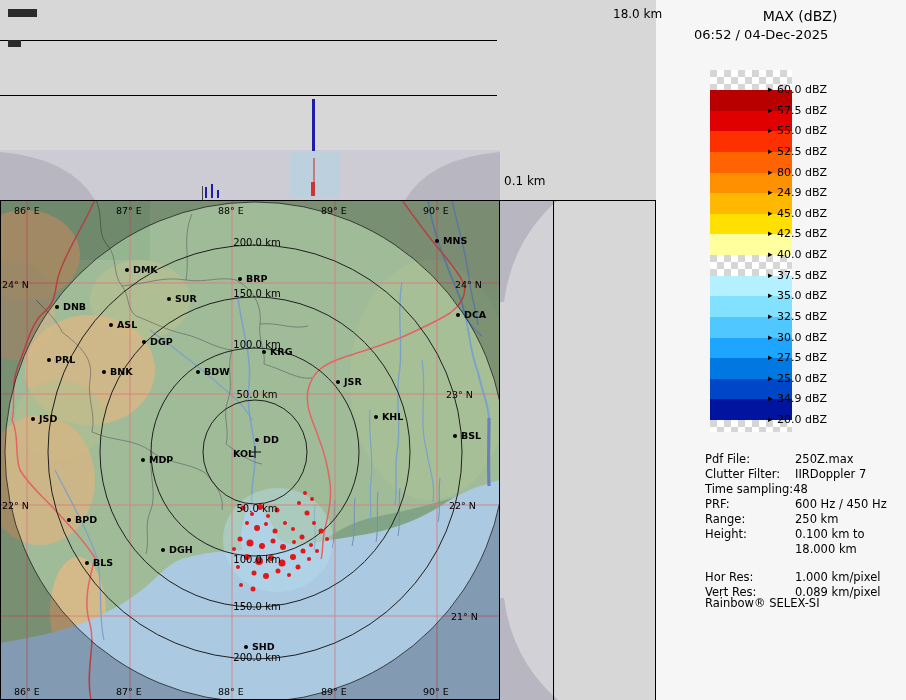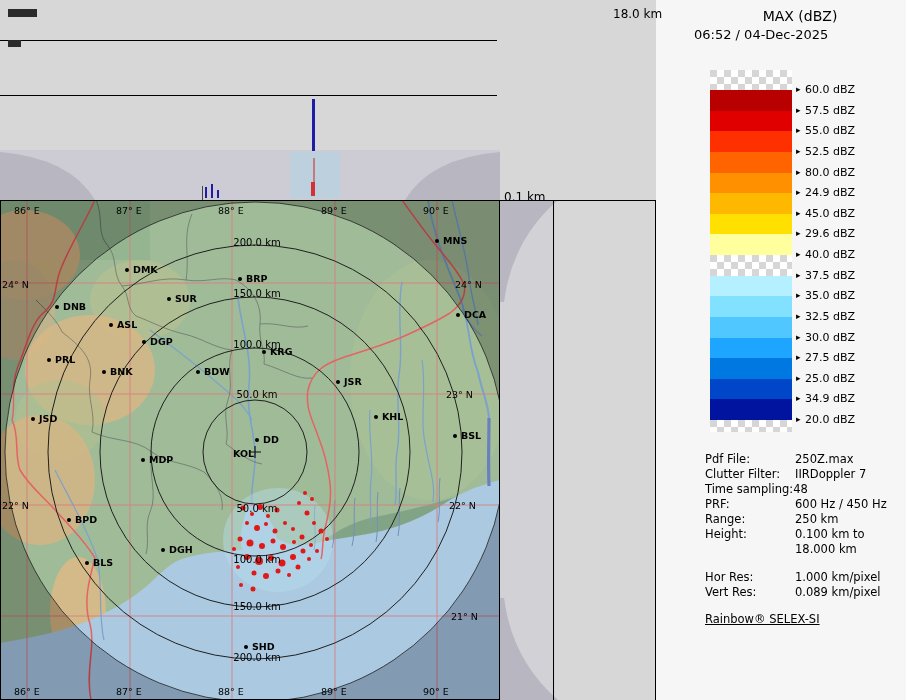--- a/index.html
+++ b/index.html
@@ -13,25 +13,25 @@
   .ring{font-size:10px;}
   
   #legend-panel{left:656px;top:0;width:250px;height:700px;background:#f6f6f6;}
   .lg-title{left:694px;width:212px;text-align:center;font-size:14px;color:#000;}
   .lg-sub{left:694px;width:212px;text-align:left;font-size:13px;color:#000;}
   #colorbar{left:710px;top:70px;width:82px;}
   .lg-band{width:82px;}
   .bh-top{height:20px}.bh{height:20.625px}.bh-bot{height:12px}
   .checker{background:conic-gradient(#ffffff 0 25%, #d6d6d6 0 50%, #ffffff 0 75%, #d6d6d6 0);
     background-size:14px 14px;}
-  .lvl{position:absolute;left:796px;font-size:11px;white-space:nowrap;color:#000;}
+  .lvl{position:absolute;left:768px;font-size:11px;white-space:nowrap;color:#000;}
   .lvl .arr{display:inline-block;width:9px;font-size:9px;vertical-align:1px;}
   .irow{position:absolute;left:705px;font-size:11.5px;color:#000;white-space:nowrap;width:200px;}
   .irow .ival{position:absolute;left:90px;top:0;white-space:nowrap;}
-  #lg-footer{left:705px;top:612px;font-size:11.5px;color:#000;text-decoration:underline;}
+  #lg-footer{left:705px;top:596px;font-size:11.5px;color:#000;}
   .hlabel{font-size:12px;color:#000;white-space:nowrap;}
 </style>
 </head>
 <body>
 
 <div id="stage">
 
   <div class="abs" id="legend-panel"></div>
 
   <svg width="906" height="700" viewBox="0 0 906 700">
@@ -290,21 +290,21 @@
           <text class="city" x="93" y="566">BLS</text>
         <circle cx="246" cy="647" r="2"></circle>
           <text class="city" x="252" y="650">SHD</text>
       </g>
     </g>
 
     <rect x="0.5" y="200.5" width="499" height="499" fill="none" stroke="#000" stroke-width="1"></rect>
   </svg>
 
   <div class="abs hlabel" style="left:613px;top:7px;">18.0 km</div>
-  <div class="abs hlabel" style="left:504px;top:190px;">0.1 km</div>
+  <div class="abs hlabel" style="left:504px;top:174px;">0.1 km</div>
 
   <div class="abs lg-title" style="top:8px;">MAX (dBZ)</div>
   <div class="abs lg-sub" style="top:27px;">06:52 / 04-Dec-2025</div>
 
   <div class="abs" id="colorbar">
     <div class="lg-band bh-top checker"></div>
     <div class="lg-band bh" style="background: rgb(184, 0, 0);"></div>
     <div class="lg-band bh" style="background: rgb(224, 0, 0);"></div>
     <div class="lg-band bh" style="background: rgb(255, 48, 0);"></div>
     <div class="lg-band bh" style="background: rgb(255, 100, 0);"></div>
@@ -323,21 +323,21 @@
     <div class="lg-band bh-bot checker"></div>
   </div>
 
   <div class="lvl" style="top:83px"><span class="arr">▸</span><span>60.0 dBZ</span></div>
   <div class="lvl" style="top:104px"><span class="arr">▸</span><span>57.5 dBZ</span></div>
   <div class="lvl" style="top:124px"><span class="arr">▸</span><span>55.0 dBZ</span></div>
   <div class="lvl" style="top:145px"><span class="arr">▸</span><span>52.5 dBZ</span></div>
   <div class="lvl" style="top:166px"><span class="arr">▸</span><span>80.0 dBZ</span></div>
   <div class="lvl" style="top:186px"><span class="arr">▸</span><span>24.9 dBZ</span></div>
   <div class="lvl" style="top:207px"><span class="arr">▸</span><span>45.0 dBZ</span></div>
-  <div class="lvl" style="top:227px"><span class="arr">▸</span><span>29.6 dBZ</span></div>
+  <div class="lvl" style="top:227px"><span class="arr">▸</span><span>42.5 dBZ</span></div>
   <div class="lvl" style="top:248px"><span class="arr">▸</span><span>40.0 dBZ</span></div>
   <div class="lvl" style="top:269px"><span class="arr">▸</span><span>37.5 dBZ</span></div>
   <div class="lvl" style="top:289px"><span class="arr">▸</span><span>35.0 dBZ</span></div>
   <div class="lvl" style="top:310px"><span class="arr">▸</span><span>32.5 dBZ</span></div>
   <div class="lvl" style="top:331px"><span class="arr">▸</span><span>30.0 dBZ</span></div>
   <div class="lvl" style="top:351px"><span class="arr">▸</span><span>27.5 dBZ</span></div>
   <div class="lvl" style="top:372px"><span class="arr">▸</span><span>25.0 dBZ</span></div>
   <div class="lvl" style="top:392px"><span class="arr">▸</span><span>34.9 dBZ</span></div>
   <div class="lvl" style="top:413px"><span class="arr">▸</span><span>20.0 dBZ</span></div>
 

